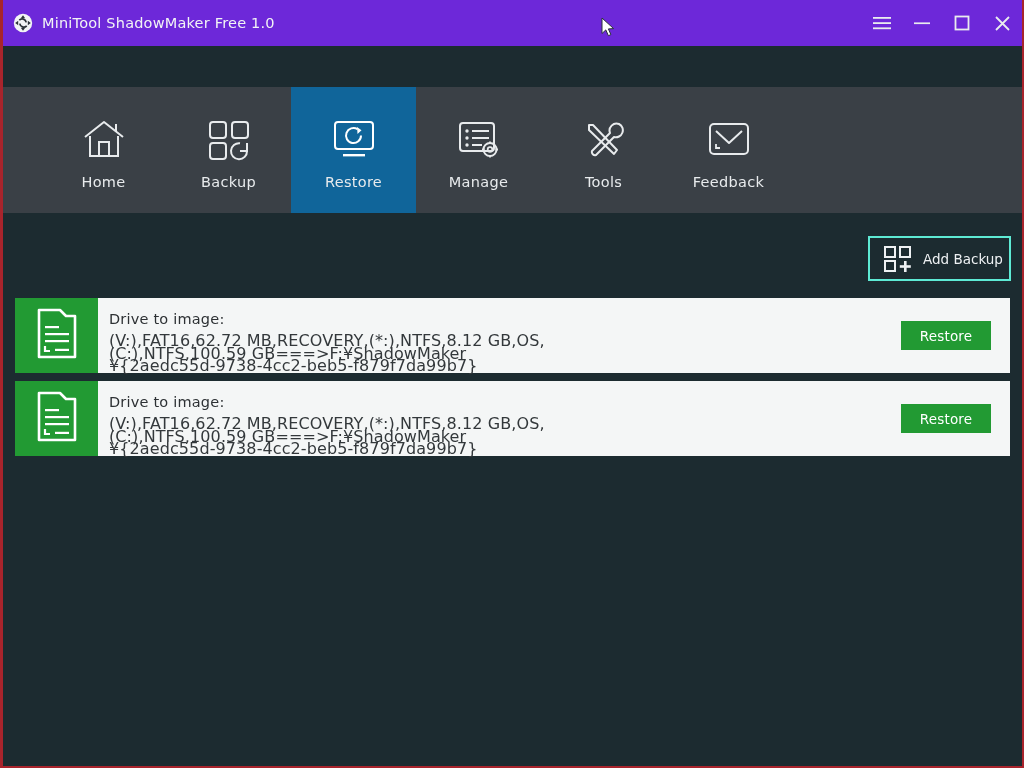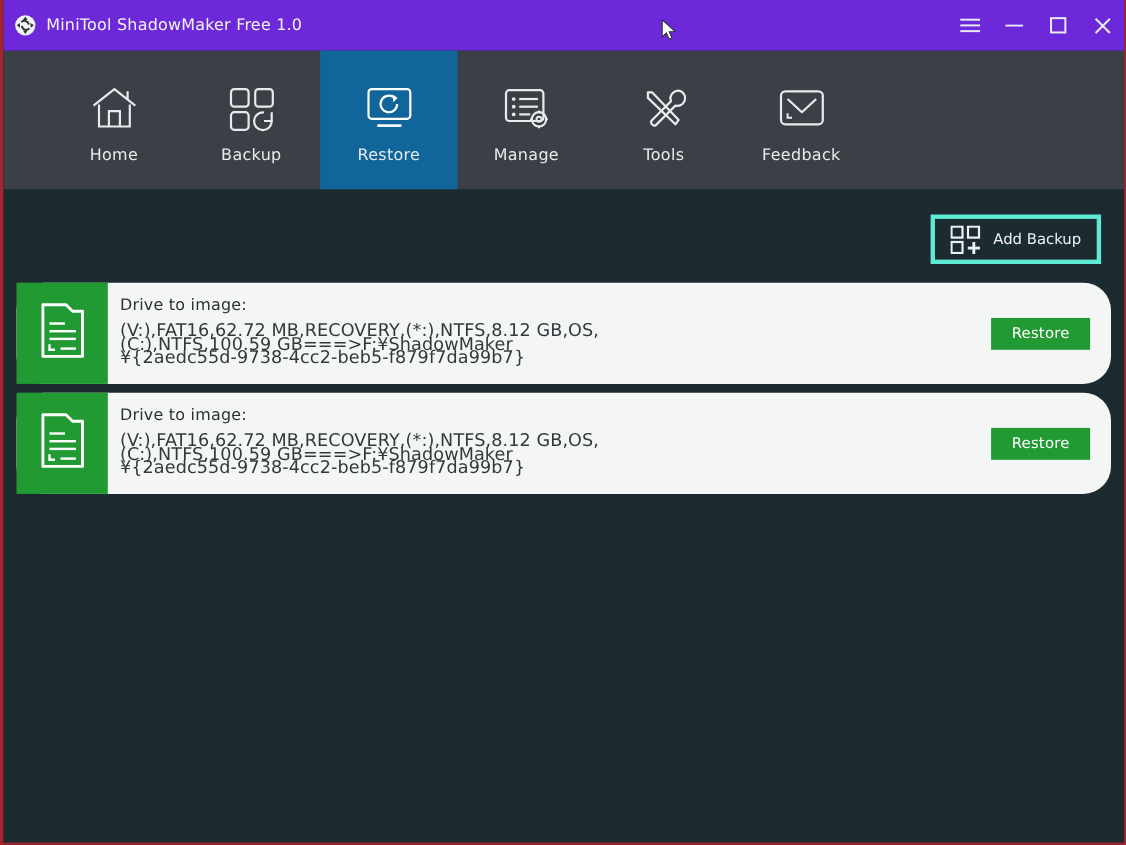--- a/index.html
+++ b/index.html
@@ -32,55 +32,56 @@
   .win-btn{
     width:40px;height:46px;display:flex;align-items:center;justify-content:center;
     color:#e9ecee;
   }
   .win-btn svg{display:block;}
 
   
   .navbar{
     height:126px;background:#3a4046;display:flex;align-items:stretch;
     padding-left:38px;
+    margin-top:41px;
   }
   .nav-item{
     width:125px;display:flex;flex-direction:column;align-items:center;
     justify-content:flex-start;padding-top:30px;position:relative;
   }
   .nav-item.active{ background:#10659a; }
   .nav-icon{
     height:46px;display:flex;align-items:center;justify-content:center;
     margin-bottom:11px;
   }
   .nav-icon svg{display:block;}
   .nav-label{
     color:#e8ebed;font-size:14.5px;letter-spacing:.3px;
   }
 
   
   .toolbar{
     height:85px;position:relative;
   }
   .add-backup{
-    position:absolute;right:21px;top:23px;
-    width:155px;height:45px;
-    border:4px solid #5eead4;
+    position:absolute;right:11px;top:23px;
+    width:143px;height:45px;
+    border:2px solid #5eead4;
     display:flex;align-items:center;
     padding-left:14px;
     background:transparent;
   }
   .add-backup .ab-icon{ margin-right:11px;display:flex; }
   .add-backup .ab-label{ color:#eef1f3;font-size:13.5px; }
 
   
   .cards{ padding:0 12px; }
   .card{
-    height:92px;background:#f4f6f6;display:flex;align-items:stretch;
-    margin-bottom:8px;position:relative;border-radius:25px;
+    height:75px;background:#f4f6f6;display:flex;align-items:stretch;
+    margin-bottom:8px;position:relative;
   }
   .card-icon-panel{
     width:83px;background:#229a33;display:flex;align-items:center;justify-content:center;
     flex:0 0 auto;
   }
   .card-body{
     flex:1 1 auto;padding:13px 0 0 11px;min-width:0;
   }
   .card-title{
     color:#2d3134;font-size:14.5px;margin-bottom:8px;letter-spacing:.2px;

